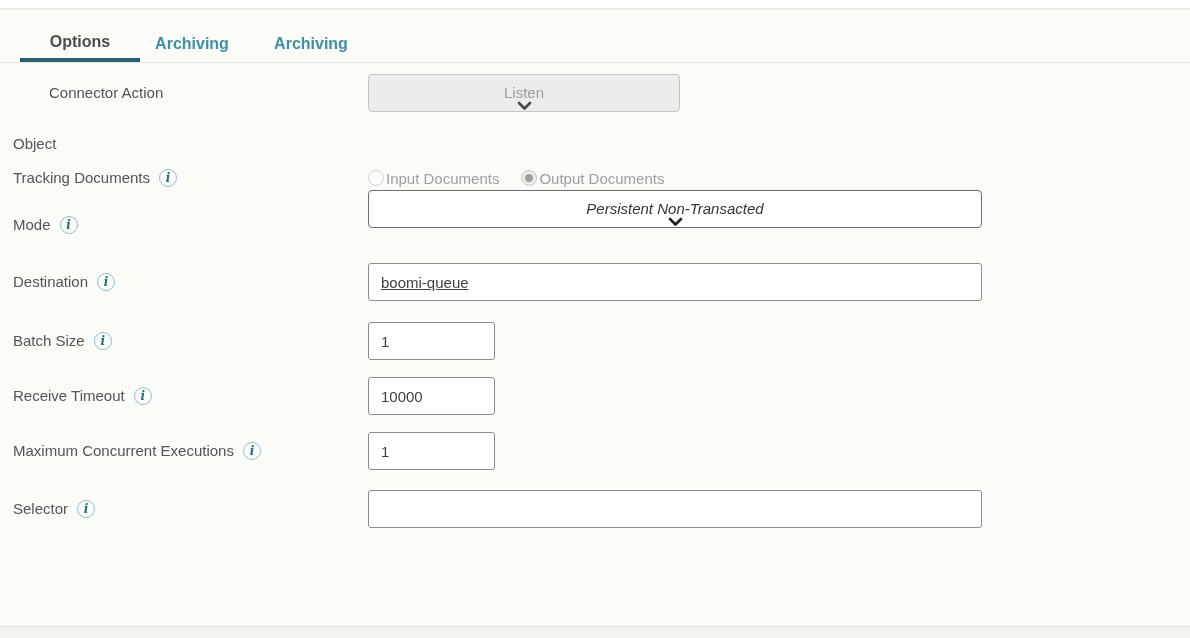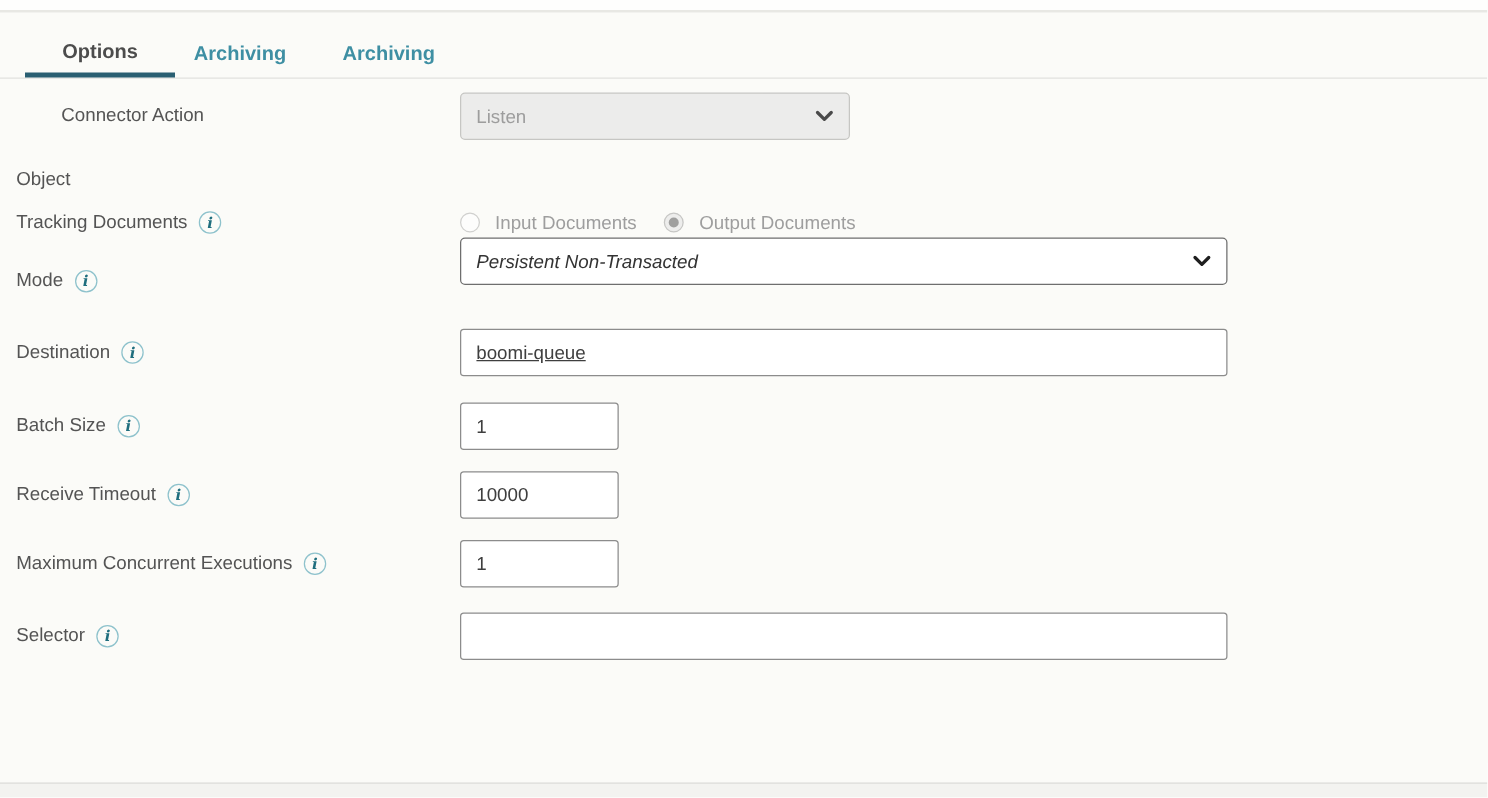--- a/index.html
+++ b/index.html
@@ -51,42 +51,43 @@
     color: #1f6e7e;
     font-family: "DejaVu Serif", serif;
     font-style: italic; font-weight: 700; font-size: 12px;
     display: flex; align-items: center; justify-content: center;
     flex: 0 0 auto;
   }
 
   .select-box {
     position: absolute; box-sizing: border-box; height: 38px;
     border-radius: 4px;
-    display: flex; align-items: center; justify-content: space-between;
+    display: flex; align-items: center; justify-content: flex-end;
     padding: 0 12px;
     font-size: 15px;
+    flex-direction: column;
   }
   .select-box.enabled { background: #ffffff; border: 1.5px solid #6e6e6e; color: #333333; cursor: pointer; }
   .select-box.disabled { background: #ececeb; border: 1px solid #c6c6c3; color: #9d9d9d; }
 
   .text-input {
     position: absolute; box-sizing: border-box; height: 38px;
     border: 1.5px solid #8c8c8c; border-radius: 3px;
     background: #ffffff;
     font-family: "Liberation Sans", sans-serif;
     font-size: 15px; color: #3f3f3f;
     padding: 0 12px;
     outline: none;
   }
 
   .radio-group {
     position: absolute; left: 368px; top: 168px;
     display: flex; align-items: center; gap: 22px;
   }
-  .radio-item { display: flex; align-items: center; gap: 12px; font-size: 15px; color: #9e9e9e; height: 20px; }
+  .radio-item { display: flex; align-items: center; gap: 2px; font-size: 15px; color: #9e9e9e; height: 20px; }
   .radio-circle {
     position: relative;
     width: 16px; height: 16px; box-sizing: border-box;
     border-radius: 50%;
     border: 1.5px solid #d0d0ce; background: #fdfdfc;
     flex: 0 0 auto;
   }
   .radio-circle.checked { background: #ededec; border-color: #c6c6c4; }
   .radio-circle.checked::after {
     content: ""; position: absolute; top: 3px; left: 3px; right: 3px; bottom: 3px;

